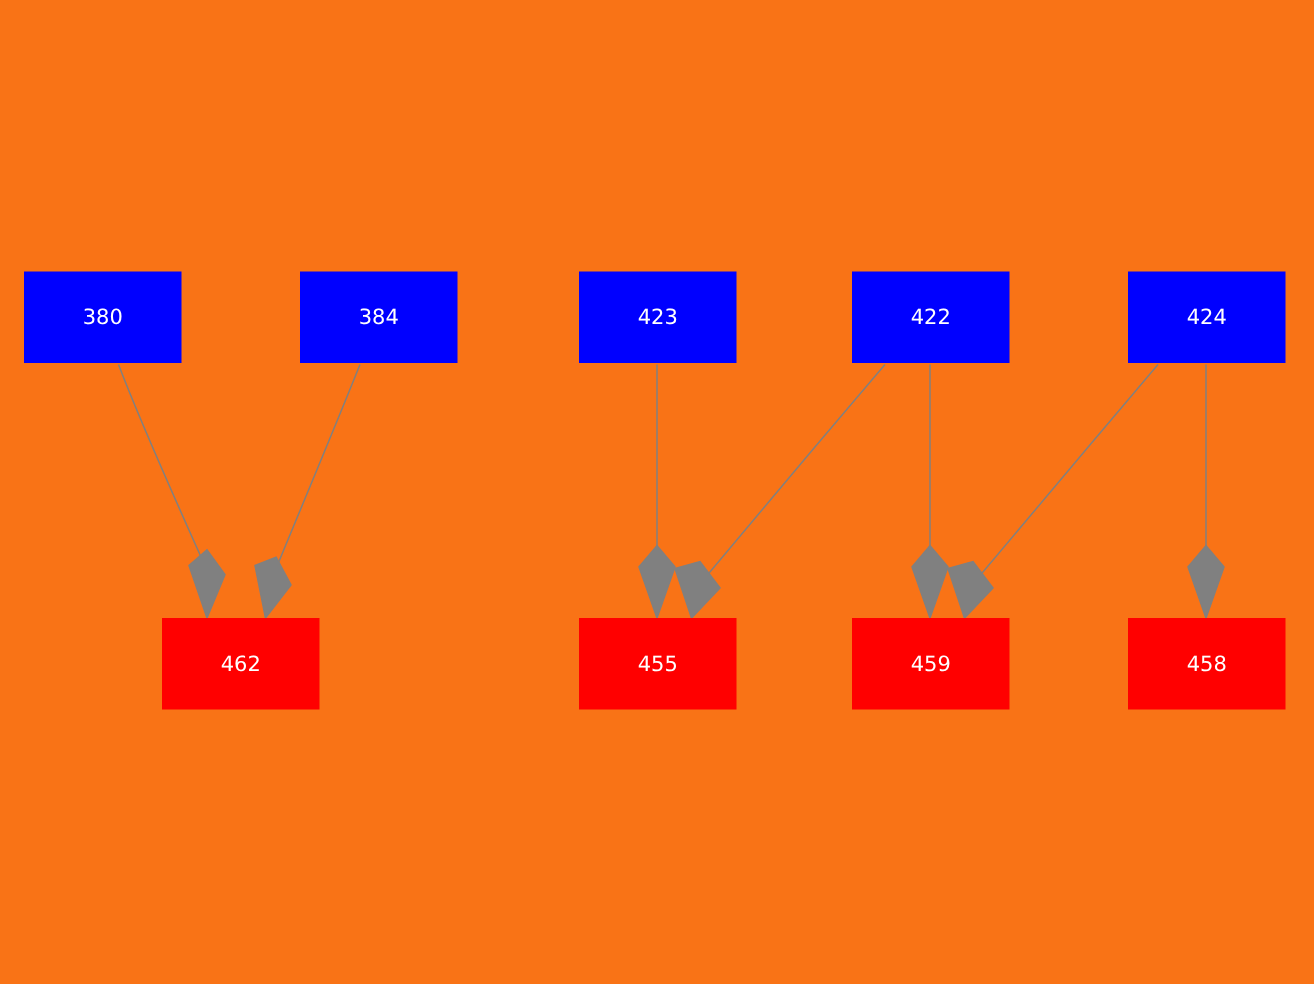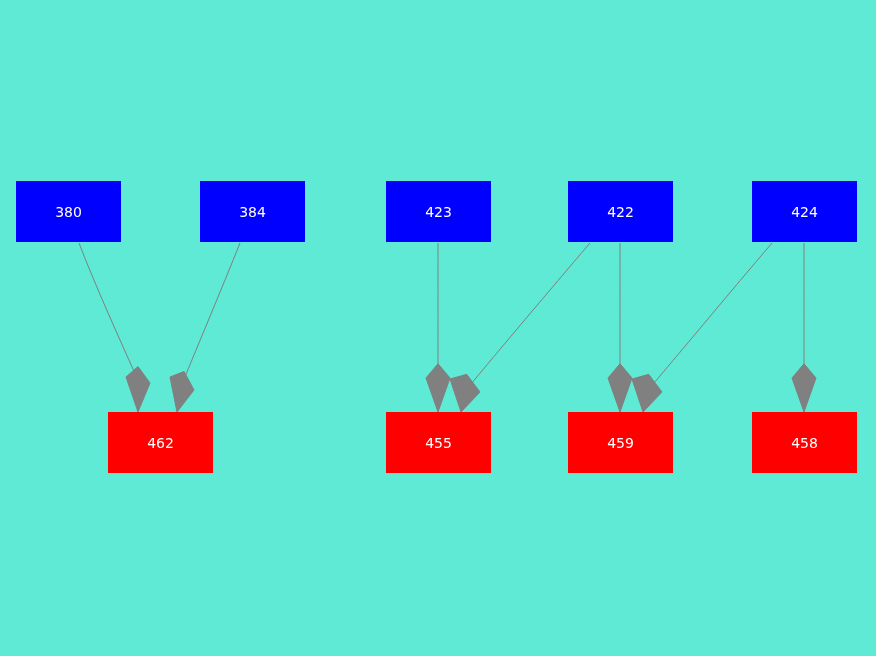--- a/index.html
+++ b/index.html
@@ -7,21 +7,21 @@
     padding: 0;
     background: #ffffff;
   }
   body {
     font-family: "DejaVu Sans", sans-serif;
   }
   #canvas {
     position: relative;
     width: 876px;
     height: 656px;
-    background: #5eead4;
+    background: #f97316;
     overflow: hidden;
   }
   #graph-svg {
     position: absolute;
     left: 0;
     top: 0;
     width: 876px;
     height: 656px;
   }
   .node-rect {

